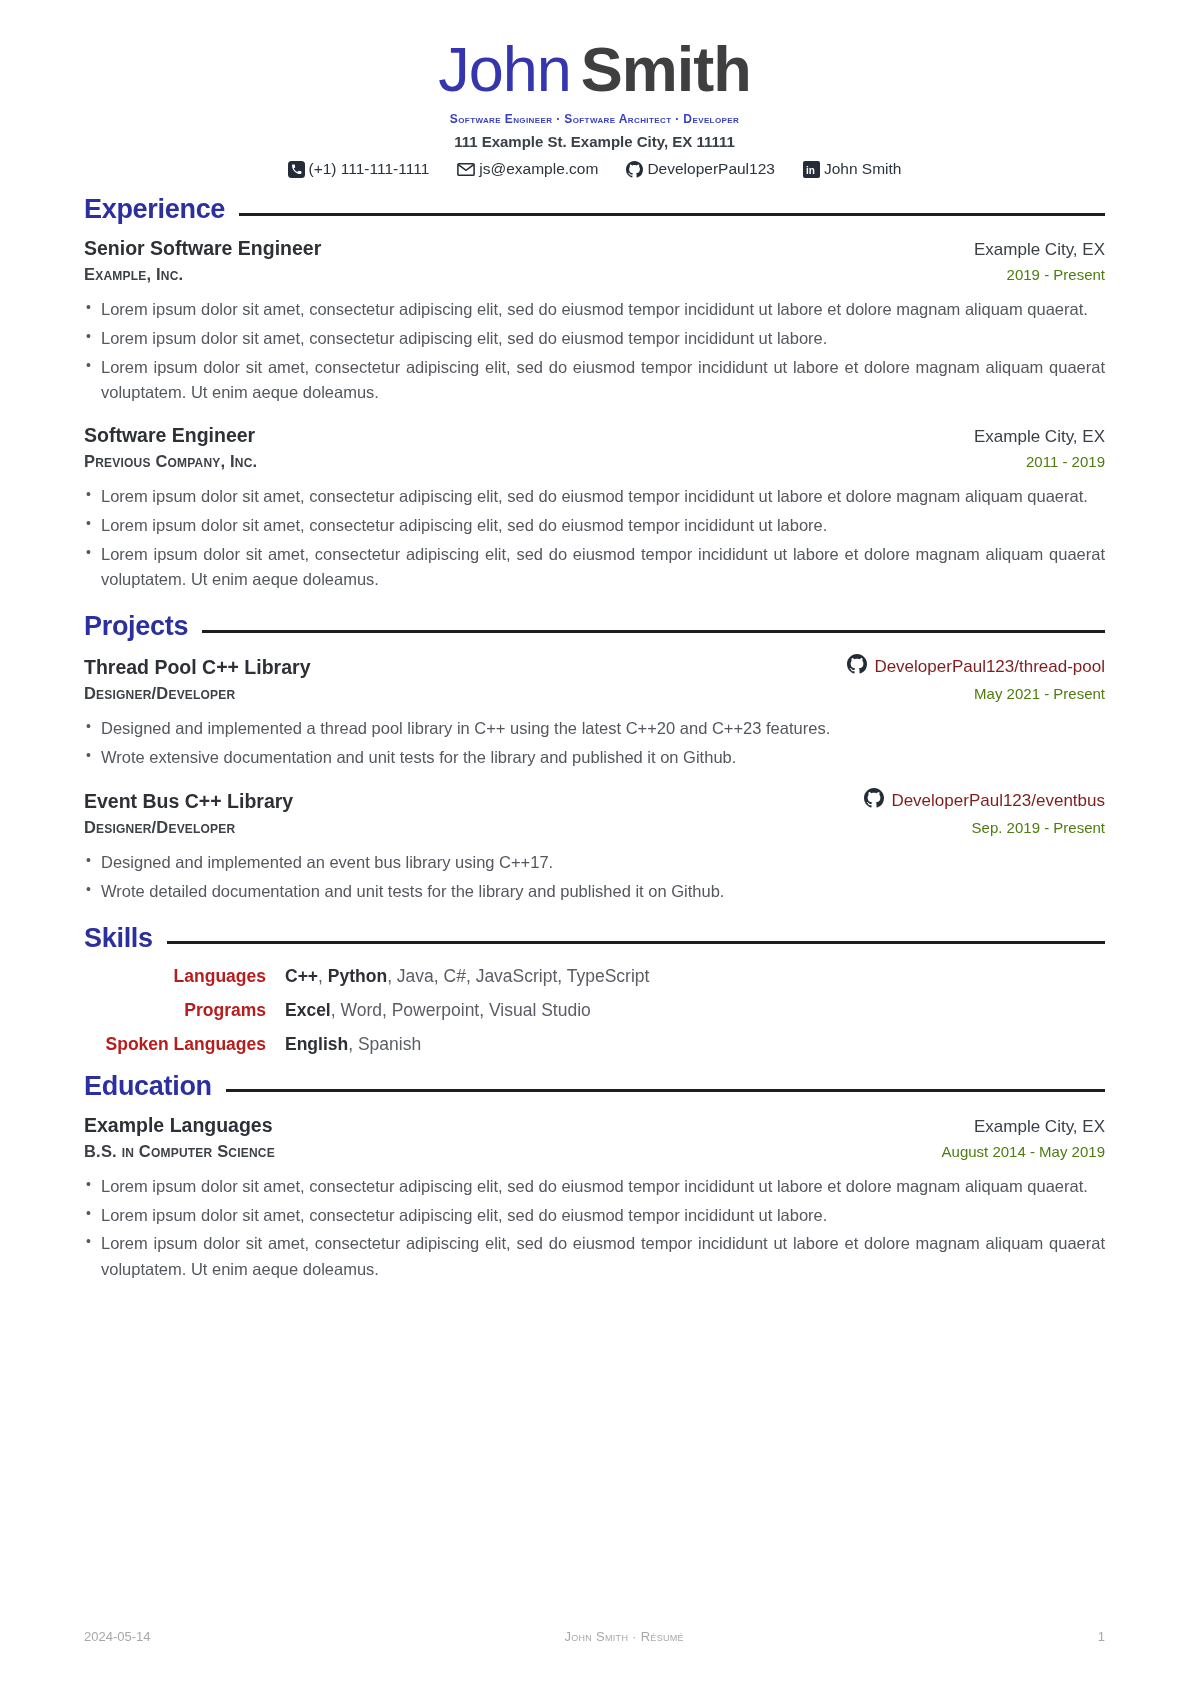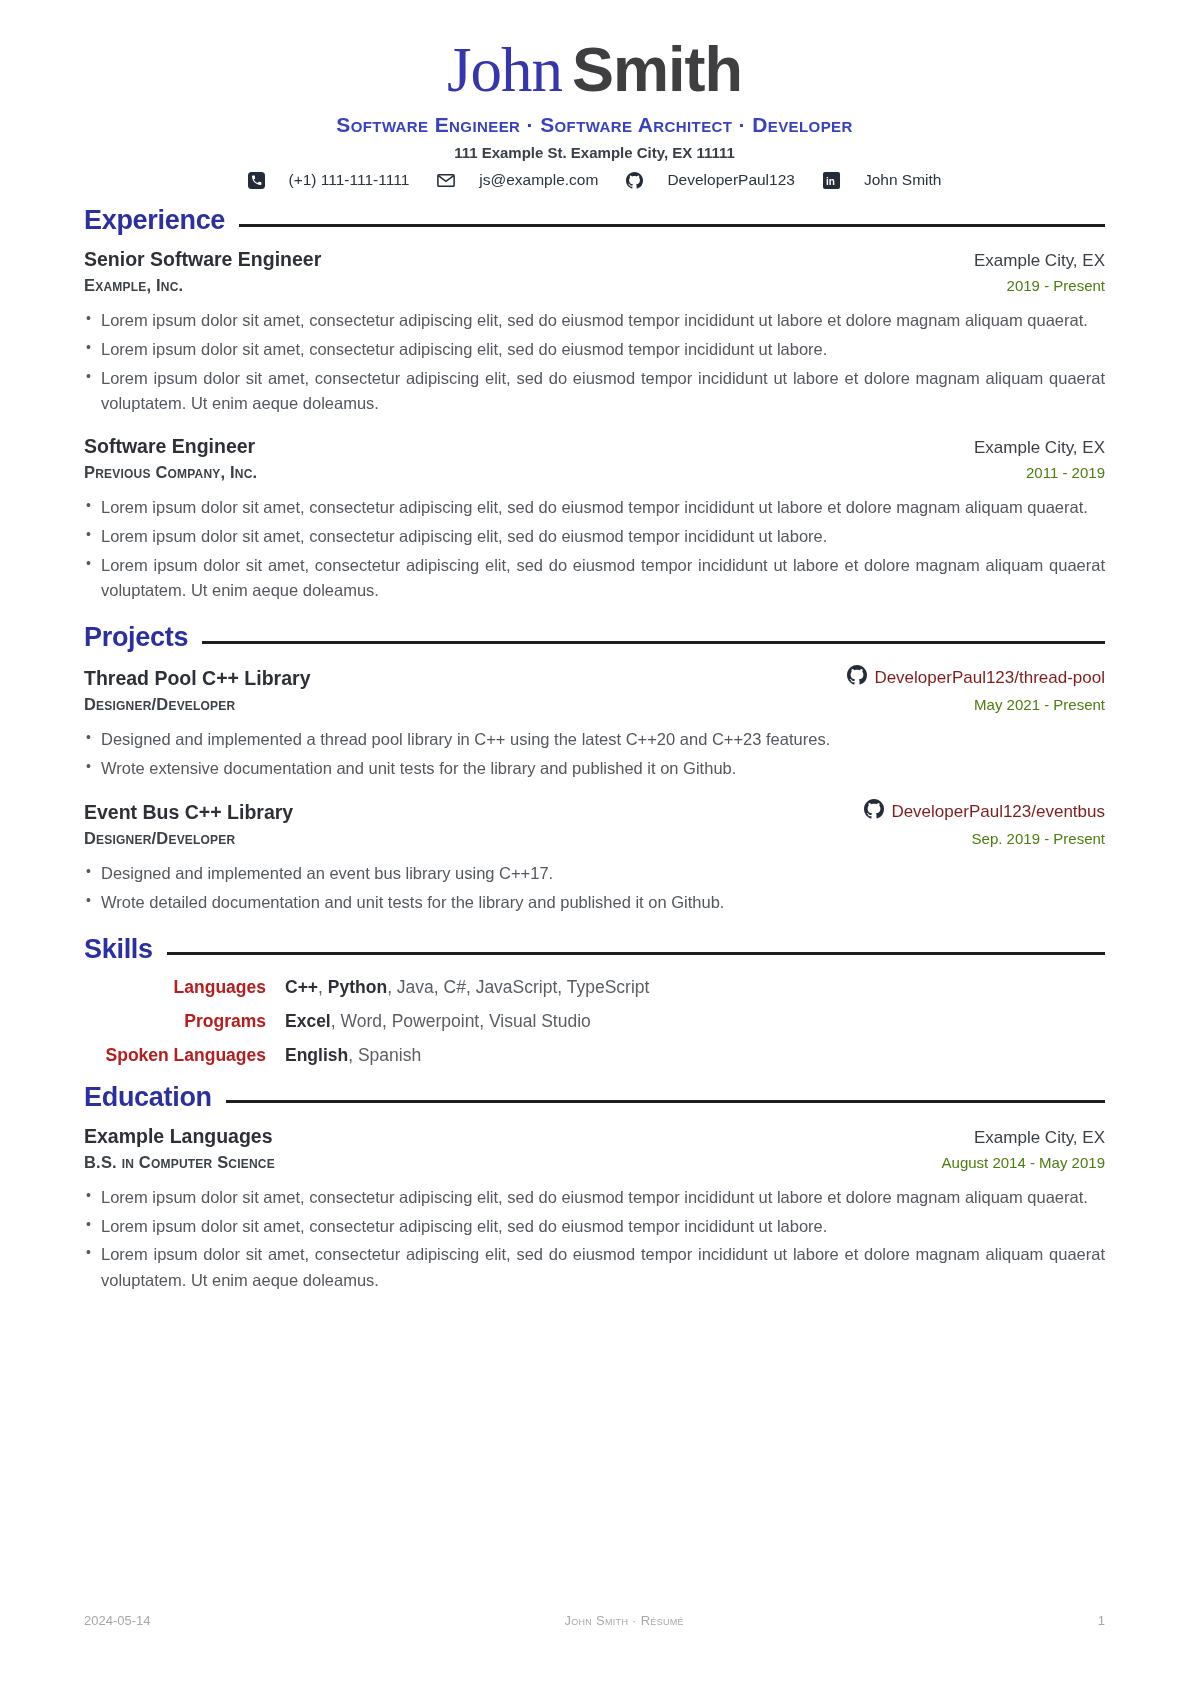--- a/index.html
+++ b/index.html
@@ -2,28 +2,28 @@
 <html lang="en"><head>
 <meta charset="utf-8">
 <style>
   html,body{margin:0;padding:0;background:#ffffff;}
   body{font-family:"Liberation Sans", sans-serif; -webkit-font-smoothing:antialiased;}
   .page{position:relative;width:1191px;height:1684px;background:#fff;box-sizing:border-box;
         padding:36px 86px 0 84px;overflow:hidden;}
 
   
   .name{ text-align:center; font-size:63px; line-height:1.05; margin-bottom:10px; letter-spacing:-1px;}
-  .name .first{ font-weight:200; color:#3535ae;font-family:Liberation Serif, serif;}
+  .name .first{ font-weight:200; color:#3535ae;}
   .name .last{ font-weight:700; color:#3f3f42; margin-left:10px;}
-  .subtitle{ text-align:center; font-variant:small-caps; font-weight:600; font-size:21px;
+  .subtitle{ text-align:center; font-variant:small-caps; font-weight:600; font-size:12px;
              color:#3a41c0; letter-spacing:.4px; margin-bottom:7px;}
   .address{ text-align:center; font-weight:700; font-size:15px; color:#3a4048; margin-bottom:10px;}
   .contacts{ display:flex; justify-content:center; align-items:center; gap:28px;
              font-size:15.5px; color:#2b333d; margin-bottom:14px;}
-  .contact{ display:inline-flex; align-items:center; gap:24px;}
+  .contact{ display:inline-flex; align-items:center; gap:4px;}
   .contact svg{ display:block;}
 
   
   .section-heading{ display:flex; align-items:center; margin:16px 0 12px;}
   .section-heading h2{ margin:0; font-size:27px; font-weight:700; color:#2b2f9f; letter-spacing:-0.3px;}
   .section-heading .rule{ flex:1; height:3px; background:#1e1e1e; margin-left:14px; margin-top:9px;}
 
   
   .entry{ margin-bottom:4px;}
   .erow{ display:flex; justify-content:space-between; align-items:baseline;}
@@ -42,21 +42,21 @@
 
   
   .skills-grid{ margin:4px 0 10px;}
   .skill-row{ display:grid; grid-template-columns:182px 1fr; column-gap:19px; margin-bottom:13px;
               font-size:17.5px; align-items:baseline;}
   .skill-label{ text-align:right; font-weight:700; color:#b91c1c;}
   .skill-value{ color:#5a5e64;}
   .skill-value .b{ font-weight:700; color:#2d3036;}
 
   
-  .footer{ position:absolute; left:84px; right:86px; bottom:56px;
+  .footer{ position:absolute; left:84px; right:86px; bottom:40px;
            display:flex; justify-content:space-between; align-items:baseline;
            font-size:13px; color:#a8a8a8;}
   .footer .center{ font-variant:small-caps; letter-spacing:.3px;}
 </style>
 </head>
 <body>
 
 <div class="page">
 
   <header>

